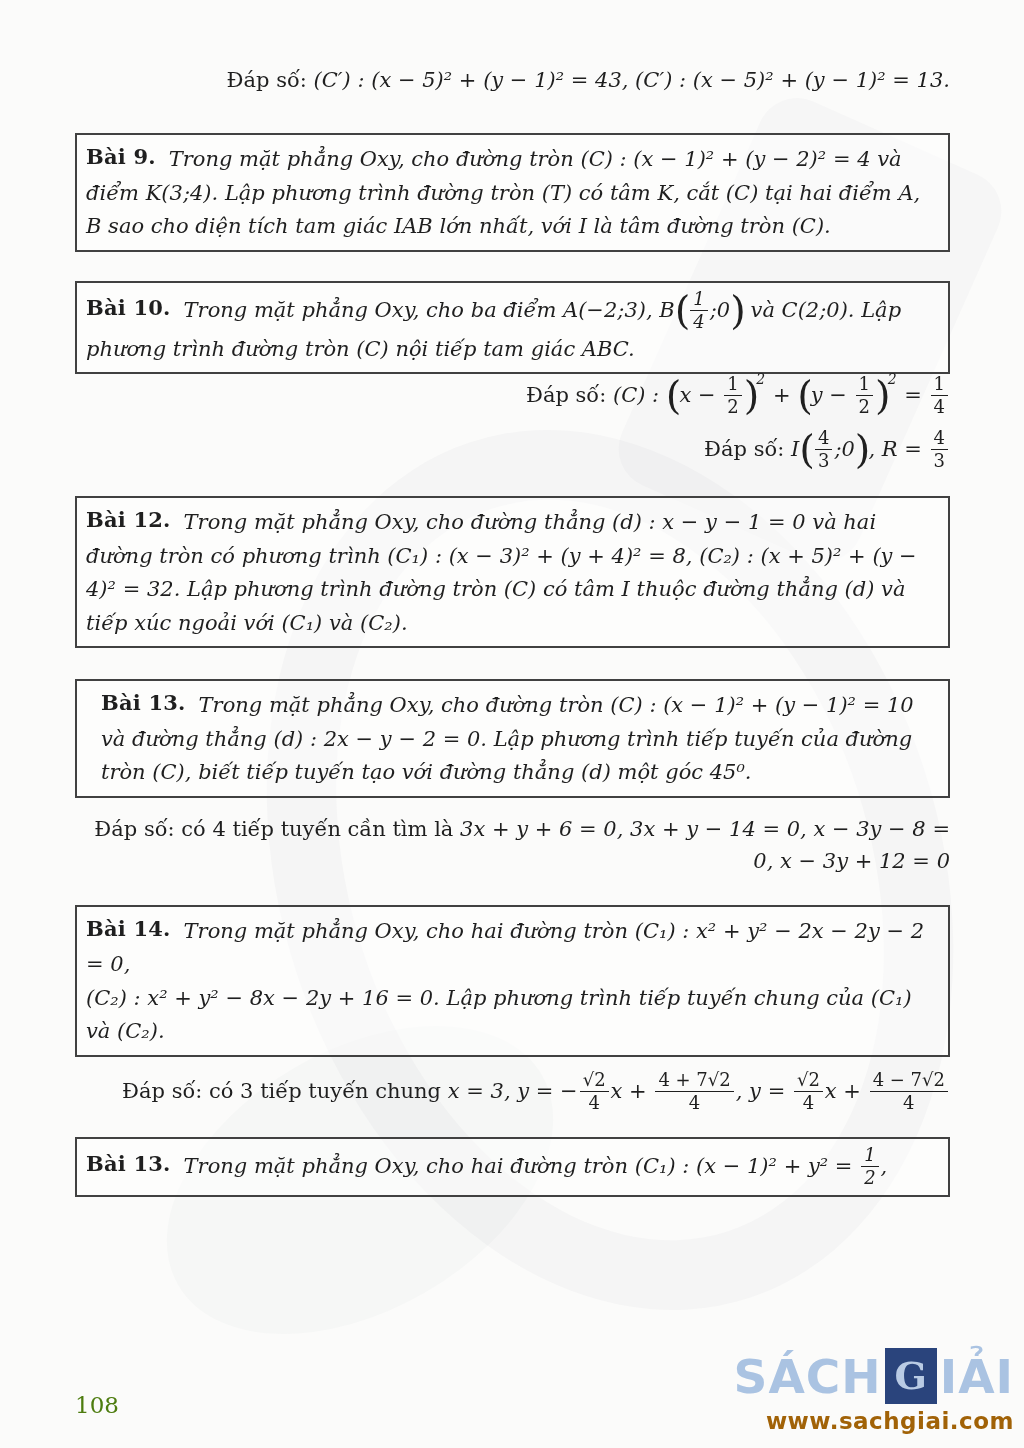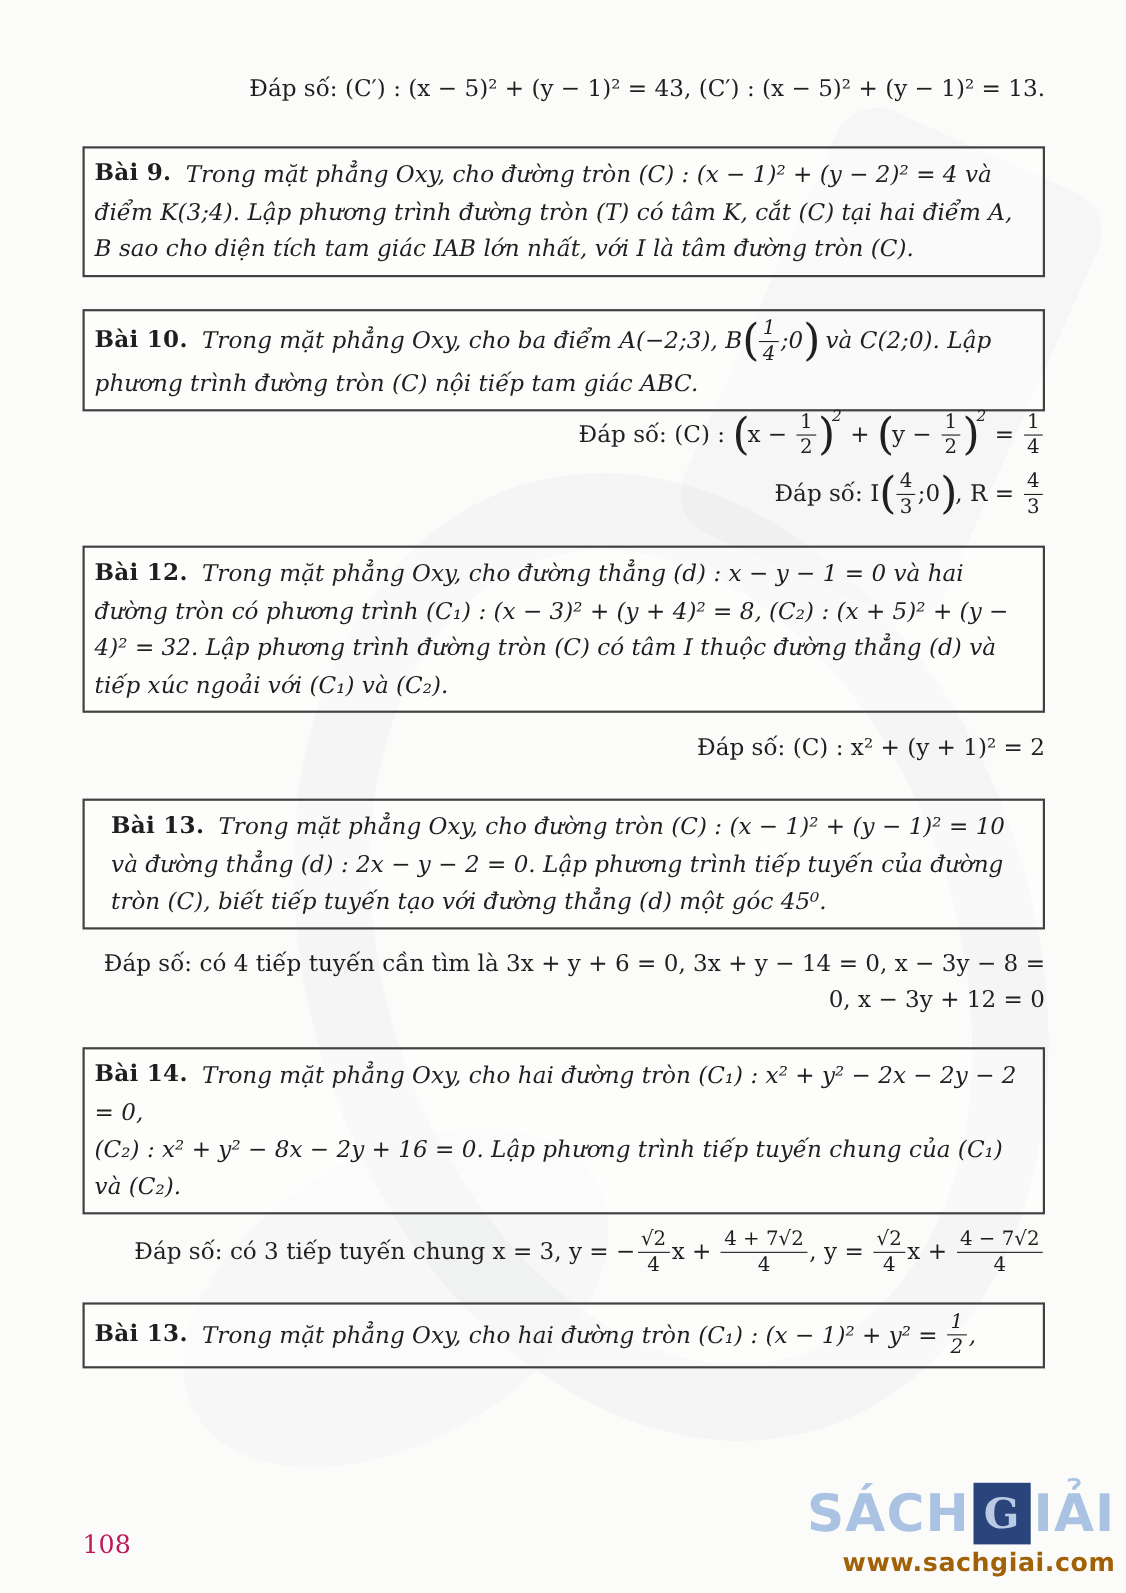--- a/index.html
+++ b/index.html
@@ -20,21 +20,21 @@
 
   .content{position:absolute;left:75px;top:0;width:875px;z-index:1;}
 
   .ans{
     font-size:21px;line-height:31px;
     text-align:right;
     margin:0;
   }
   .ans-top{margin-top:64px;}
   .rm{font-style:normal;}
-  .it{}
+  .it{font-style:italic;}
   .ans .rm,.ans .it,.ans .bigp,.ans .frac,
   .ptext .rm,.ptext .it,.ptext .bigp,.ptext .frac{vertical-align:middle;}
 
   .pbox{
     border:2px solid #414141;
     background:rgba(255,255,255,0.45);
     padding:6px 11px 8px 9px;
     margin:0;
   }
   .ptext{
@@ -77,21 +77,21 @@
     letter-spacing:-2px;
   }
   .supx{
     font-style:italic;font-size:14px;
     position:relative;top:-16px;left:-1px;
     vertical-align:middle;display:inline-block;
   }
 
   .pagenum{
     position:absolute;left:75px;top:1392px;z-index:1;
-    font-size:23px;color:#be185d;
+    font-size:23px;color:#4d7c0f;
   }
 
   
   .logo{
     position:absolute;right:10px;top:1348px;z-index:2;
     text-align:right;
     font-family:"DejaVu Sans","Liberation Sans",sans-serif;
     font-weight:bold;
   }
   .logo-row{display:flex;align-items:center;justify-content:flex-end;gap:3px;}
@@ -132,21 +132,20 @@
   <section class="pbox mt-b10">
     <p class="ptext"><b class="plabel">Bài 10.</b><span><span class="it">Trong mặt phẳng Oxy, cho ba điểm A(−2;3), B</span><span class="bigp">(</span><span class="frac"><span class="fn">1</span><span class="fd">4</span></span><span class="it">;0</span><span class="bigp">)</span><span class="it"> và C(2;0). Lập phương trình đường tròn (C) nội tiếp tam giác ABC.</span></span></p>
   </section>
   <p class="ans mt-a10"><span class="rm">Đáp số: </span><span class="it">(C) : </span><span class="bigp">(</span><span class="it">x − </span><span class="frac"><span class="fn">1</span><span class="fd">2</span></span><span class="bigp">)</span><span class="supx">2</span><span class="it"> + </span><span class="bigp">(</span><span class="it">y − </span><span class="frac"><span class="fn">1</span><span class="fd">2</span></span><span class="bigp">)</span><span class="supx">2</span><span class="it"> = </span><span class="frac"><span class="fn">1</span><span class="fd">4</span></span></p>
 
   <p class="ans mt-a11"><span class="rm">Đáp số: </span><span class="it">I</span><span class="bigp">(</span><span class="frac"><span class="fn">4</span><span class="fd">3</span></span><span class="it">;0</span><span class="bigp">)</span><span class="it">, R = </span><span class="frac"><span class="fn">4</span><span class="fd">3</span></span></p>
 
   <section class="pbox mt-b12">
     <p class="ptext"><b class="plabel">Bài 12.</b><span><span class="it">Trong mặt phẳng Oxy, cho đường thẳng (d) : x − y − 1 = 0 và hai đường tròn có phương trình (C₁) : (x − 3)² + (y + 4)² = 8, (C₂) : (x + 5)² + (y − 4)² = 32. Lập phương trình đường tròn (C) có tâm I thuộc đường thẳng (d) và tiếp xúc ngoải với (C₁) và (C₂).</span></span></p>
   </section>
-  <p class="ans mt-a12"><span class="rm">Đáp số: </span><span class="it">(C) : x² + (y + 1)² = 2</span></p>
 
   <section class="pbox mt-b13">
     <p class="ptext"><b class="plabel">Bài 13.</b><span><span class="it">Trong mặt phẳng Oxy, cho đường tròn (C) : (x − 1)² + (y − 1)² = 10 và đường thẳng (d) : 2x − y − 2 = 0. Lập phương trình tiếp tuyến của đường tròn (C), biết tiếp tuyến tạo với đường thẳng (d) một góc 45⁰.</span></span></p>
   </section>
   <p class="ans mt-a13"><span class="rm">Đáp số: có 4 tiếp tuyến cần tìm là </span><span class="it">3x + y + 6 = 0, 3x + y − 14 = 0, x − 3y − 8 = 0, x − 3y + 12 = 0</span></p>
 
   <section class="pbox mt-b14">
     <p class="ptext"><b class="plabel">Bài 14.</b><span><span class="it">Trong mặt phẳng Oxy, cho hai đường tròn (C₁) : x² + y² − 2x − 2y − 2 = 0,</span><br><span class="it">(C₂) : x² + y² − 8x − 2y + 16 = 0. Lập phương trình tiếp tuyến chung của (C₁) và (C₂).</span></span></p>
   </section>
   <p class="ans mt-a14"><span class="rm">Đáp số: có 3 tiếp tuyến chung </span><span class="it">x = 3, y = −</span><span class="frac"><span class="fn">√2</span><span class="fd">4</span></span><span class="it">x + </span><span class="frac"><span class="fn">4 + 7√2</span><span class="fd">4</span></span><span class="it">, y = </span><span class="frac"><span class="fn">√2</span><span class="fd">4</span></span><span class="it">x + </span><span class="frac"><span class="fn">4 − 7√2</span><span class="fd">4</span></span></p>

